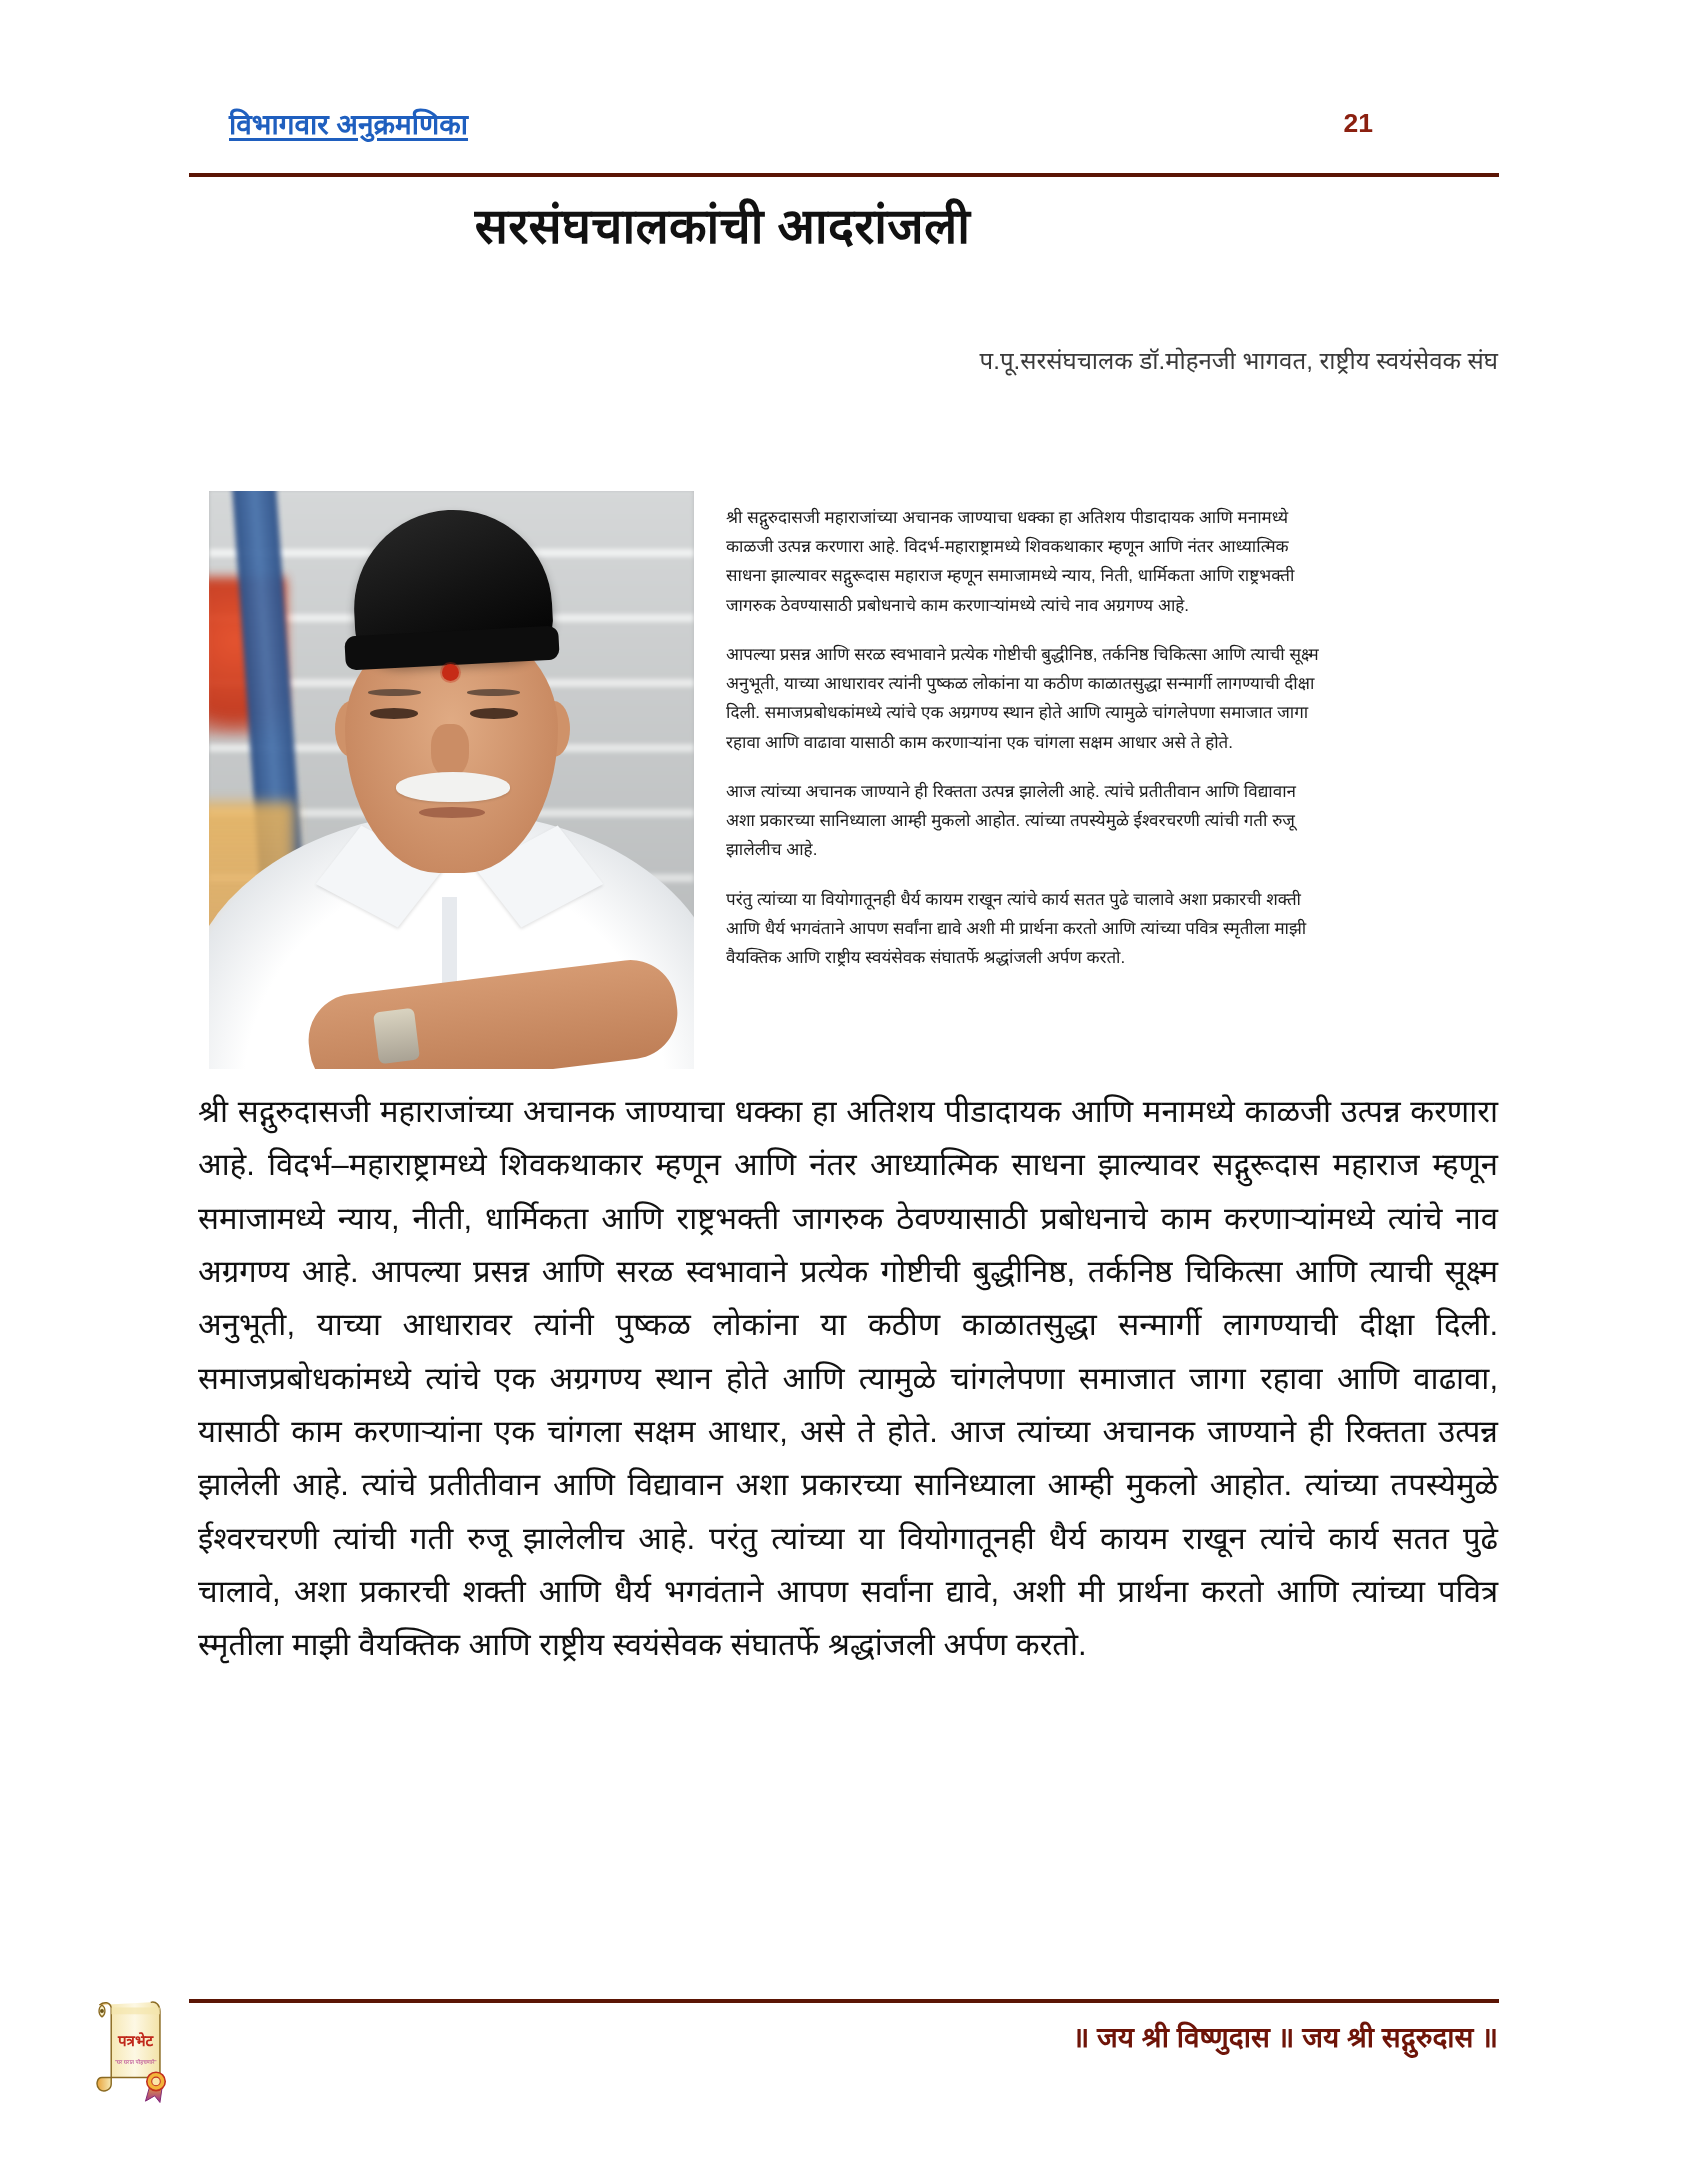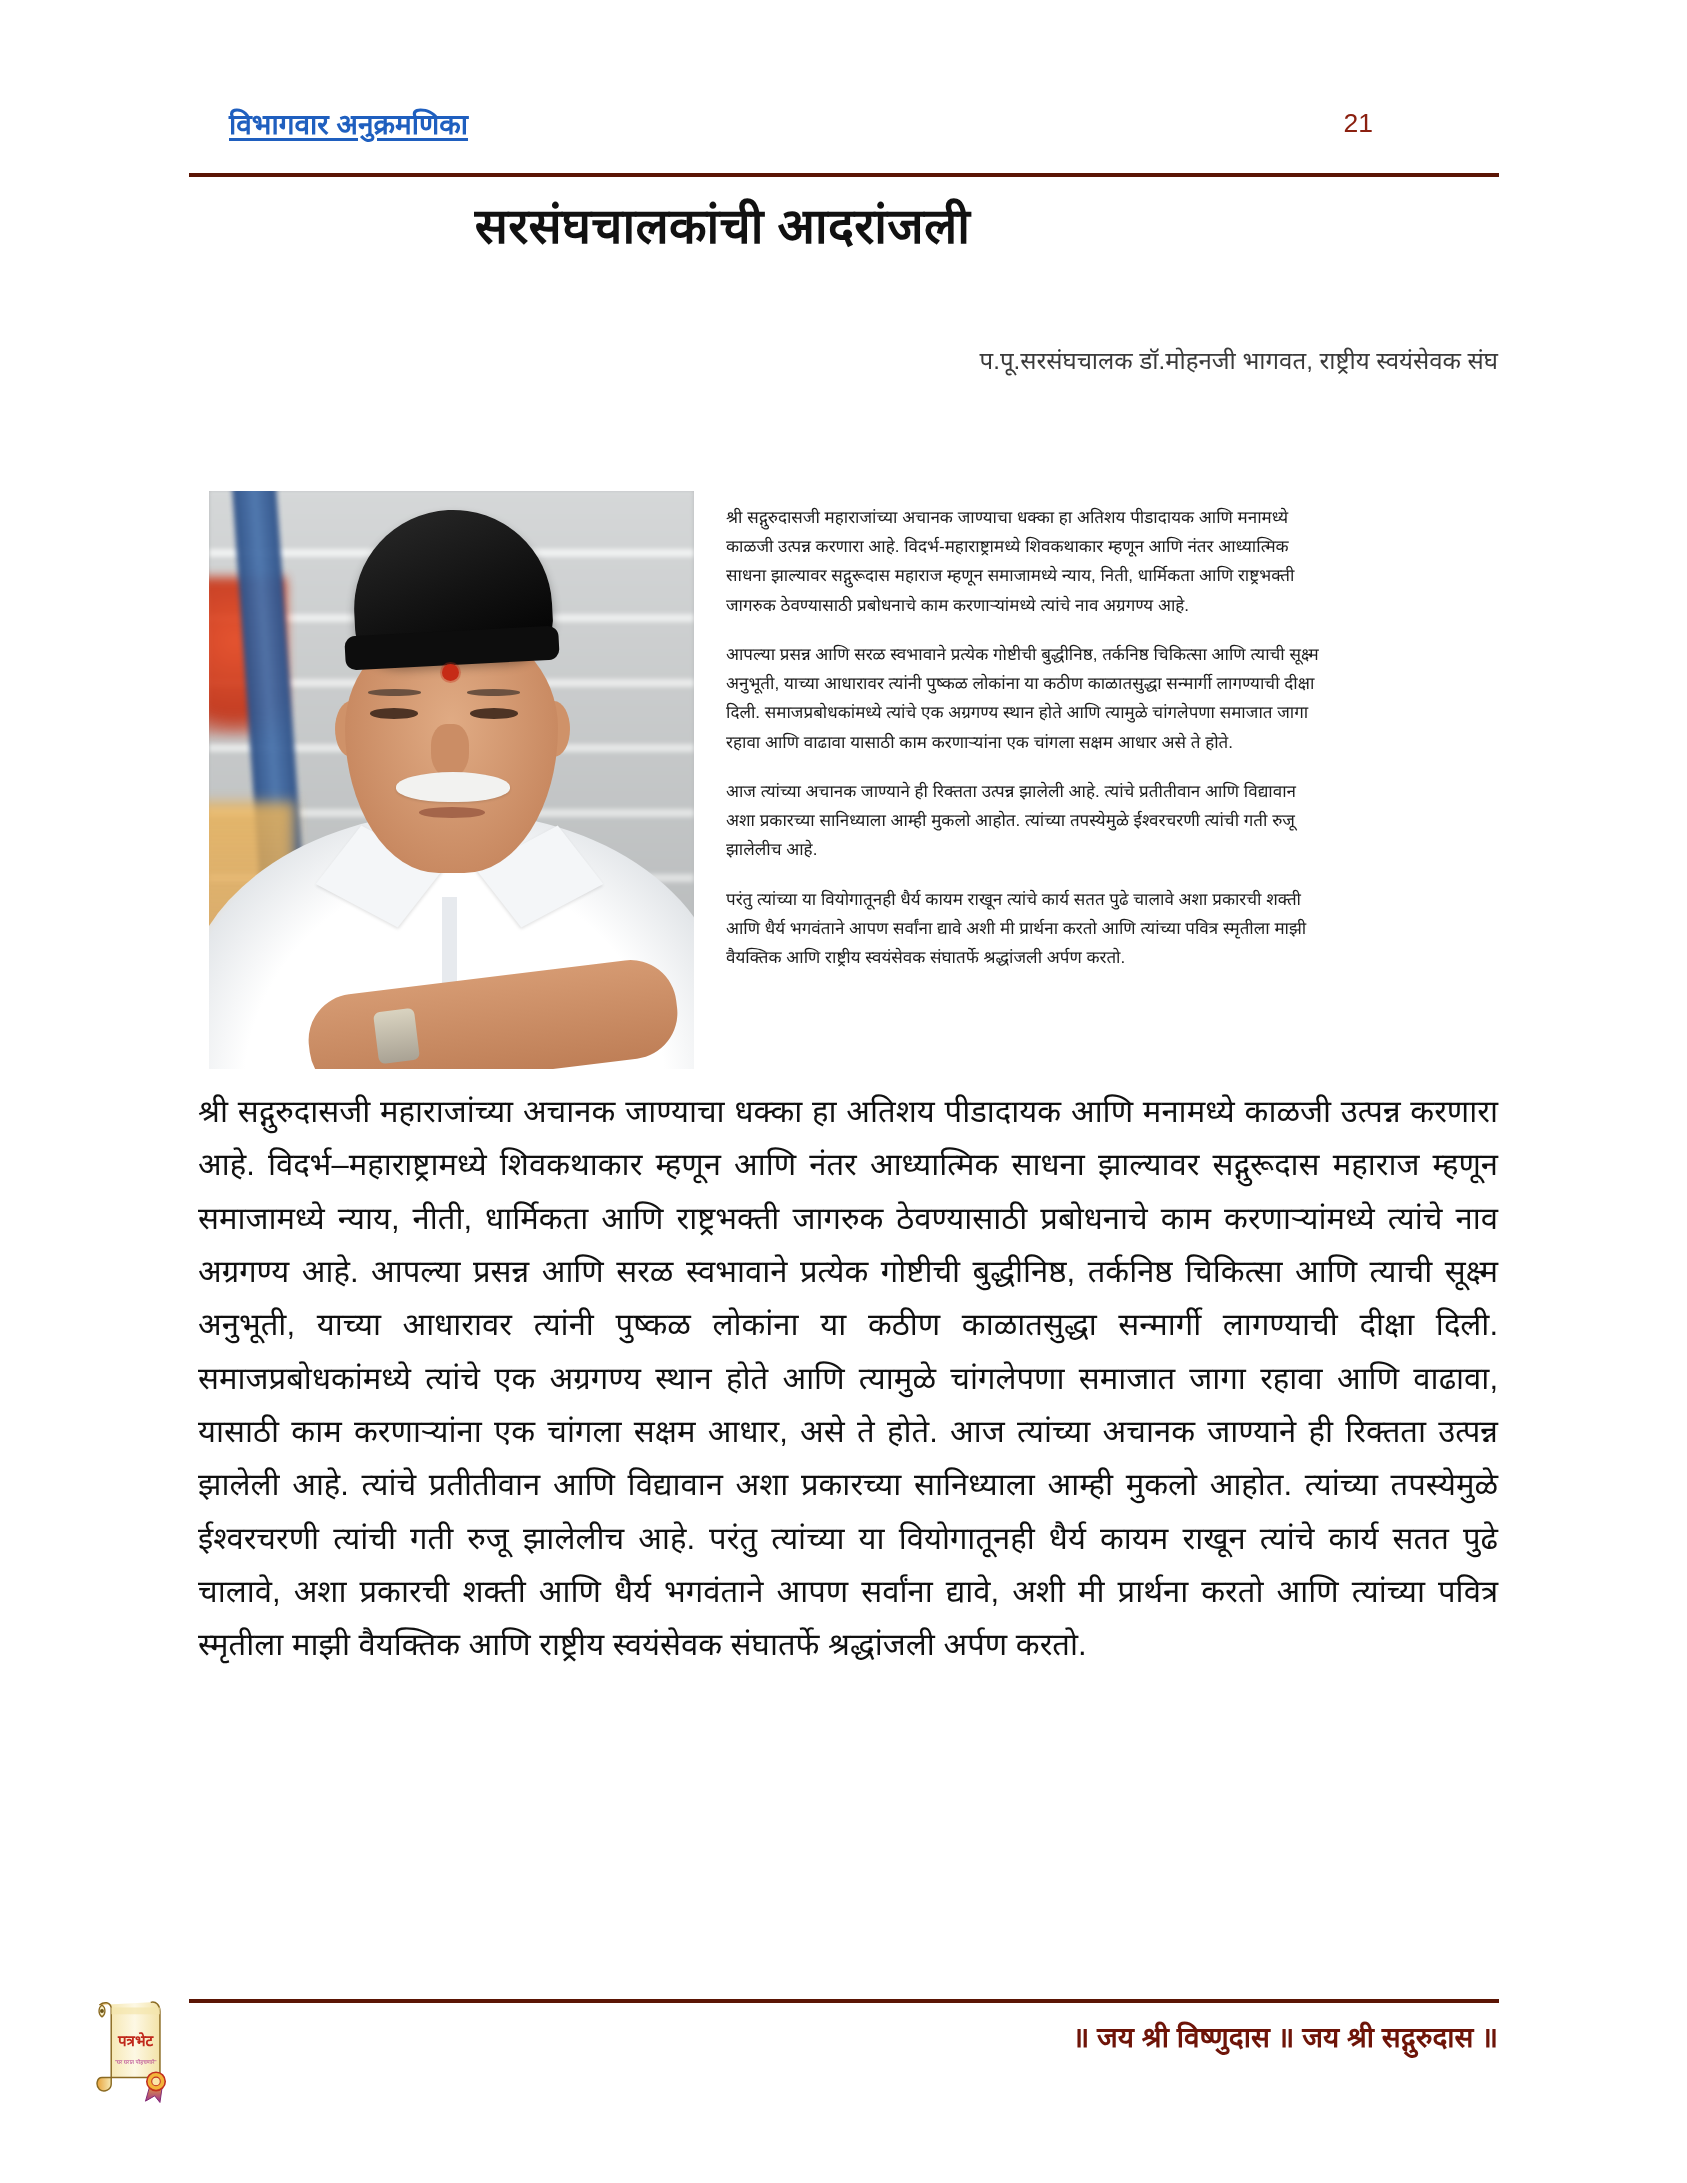--- a/index.html
+++ b/index.html
@@ -48,21 +48,21 @@
     text-underline-offset: 4px;
     text-decoration-thickness: 2.6px;
     margin-left: 40px;
     white-space: nowrap;
     cursor: pointer;
     text-align: right;
   }
   .header-pageno {
     font-family: "Liberation Sans", sans-serif;
     font-size: 26.5px;
-    font-weight: normal;
+    font-weight: bold;
     color: #8B2010;
     margin-left: auto;
     padding-right: 126px;
   }
 
   .rule-top {
     position: absolute;
     left: 189px;
     top: 173px;
     width: 1310px;

